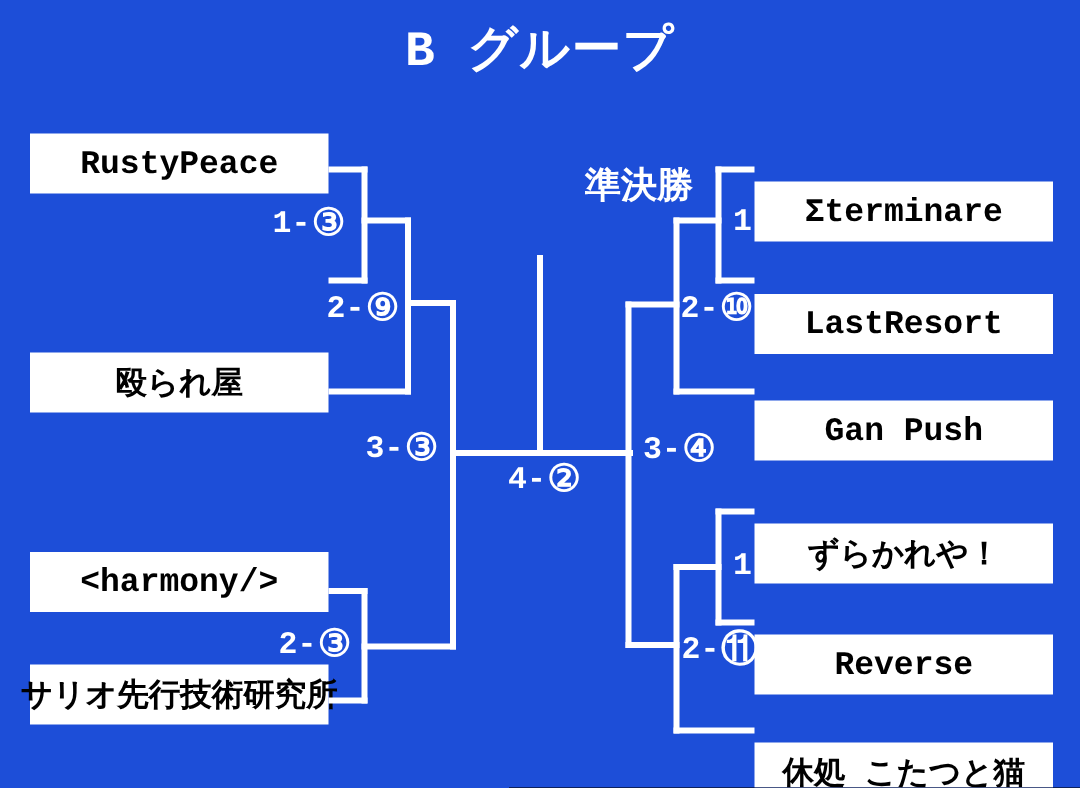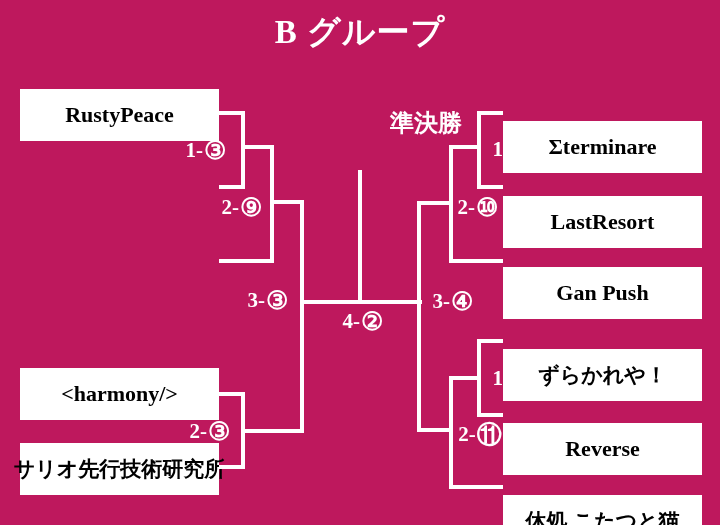--- a/index.html
+++ b/index.html
@@ -1,29 +1,29 @@
 <!DOCTYPE html>
 <html><head>
 <meta charset="utf-8">
 <style>
   html,body{margin:0;padding:0;background:#000;}
   .canvas{
-    position:relative;width:720px;height:525px;background:#be185d;overflow:hidden;
-    font-family:Liberation Serif, serif;
+    position:relative;width:720px;height:525px;background:#1d4ed8;overflow:hidden;
+    font-family:Liberation Mono, monospace;
   }
   .page-title{
     position:absolute;top:10px;left:0;width:720px;text-align:center;
     color:#fff;font-size:33px;font-weight:bold;letter-spacing:1px;
   }
   .round-title{
     position:absolute;top:107px;left:262px;width:200px;text-align:right;
     color:#fff;font-size:24px;font-weight:bold;
   }
   .team-box{
-    position:absolute;width:199px;height:52px;background:#fff;color:#000;
+    position:absolute;width:199px;height:40px;background:#fff;color:#000;
     display:flex;align-items:center;justify-content:center;
     font-weight:bold;font-size:22px;white-space:nowrap;
   }
   .team-box.cjk{font-size:21px;}
   .team-box.long{font-size:21px;}
   .lbx{left:20px;}
   .rbx{left:503px;margin-top:32px;}
   .line{position:absolute;background:#fff;}
   .mlabel{
     position:absolute;transform:translate(-50%,-50%);
@@ -34,20 +34,21 @@
 </style>
 </head>
 <body>
 
 <div class="canvas">
 
   <div class="page-title">B グループ</div>
   <div class="round-title">準決勝</div>
 
   <div class="team-box lbx" style="top:89px">RustyPeace</div>
+  <div class="team-box lbx cjk" style="top:235px">殴られ屋</div>
   <div class="team-box lbx" style="top:368px">&lt;harmony/&gt;</div>
   <div class="team-box lbx long" style="top:443px">サリオ先行技術研究所</div>
 
   <div class="team-box rbx" style="top:89px">Σterminare</div>
   <div class="team-box rbx" style="top:235px">Gan Push</div>
   <div class="team-box rbx" style="top:164px">LastResort</div>
   <div class="team-box rbx cjk" style="top:317px">ずらかれや！</div>
   <div class="team-box rbx" style="top:391px">Reverse</div>
   <div class="team-box rbx cjk" style="top:463px">休処 こたつと猫</div>
 

